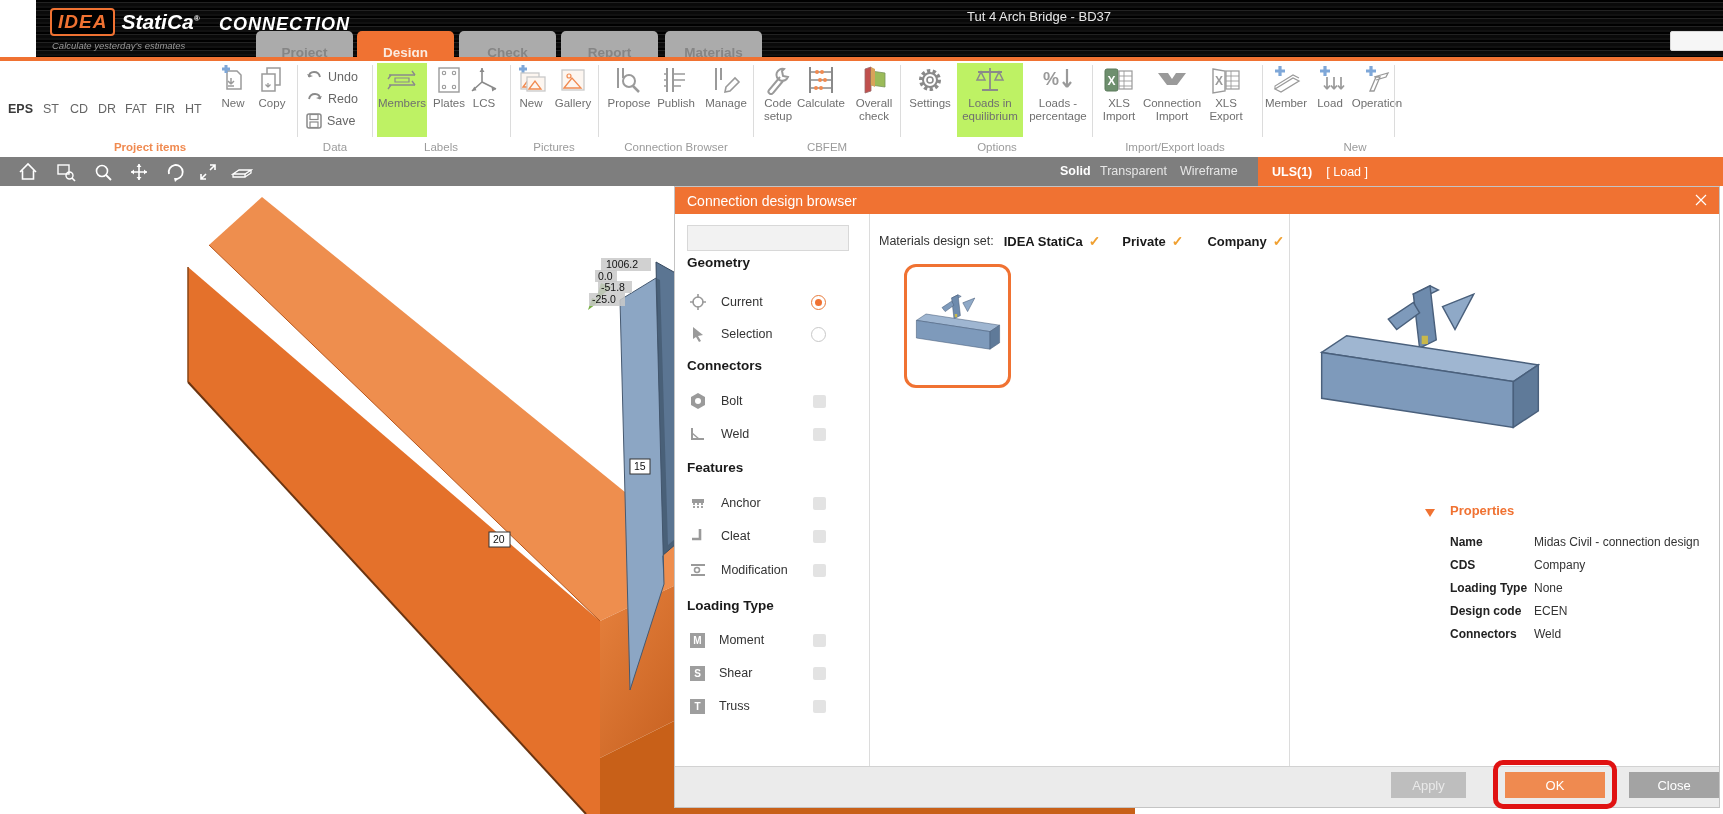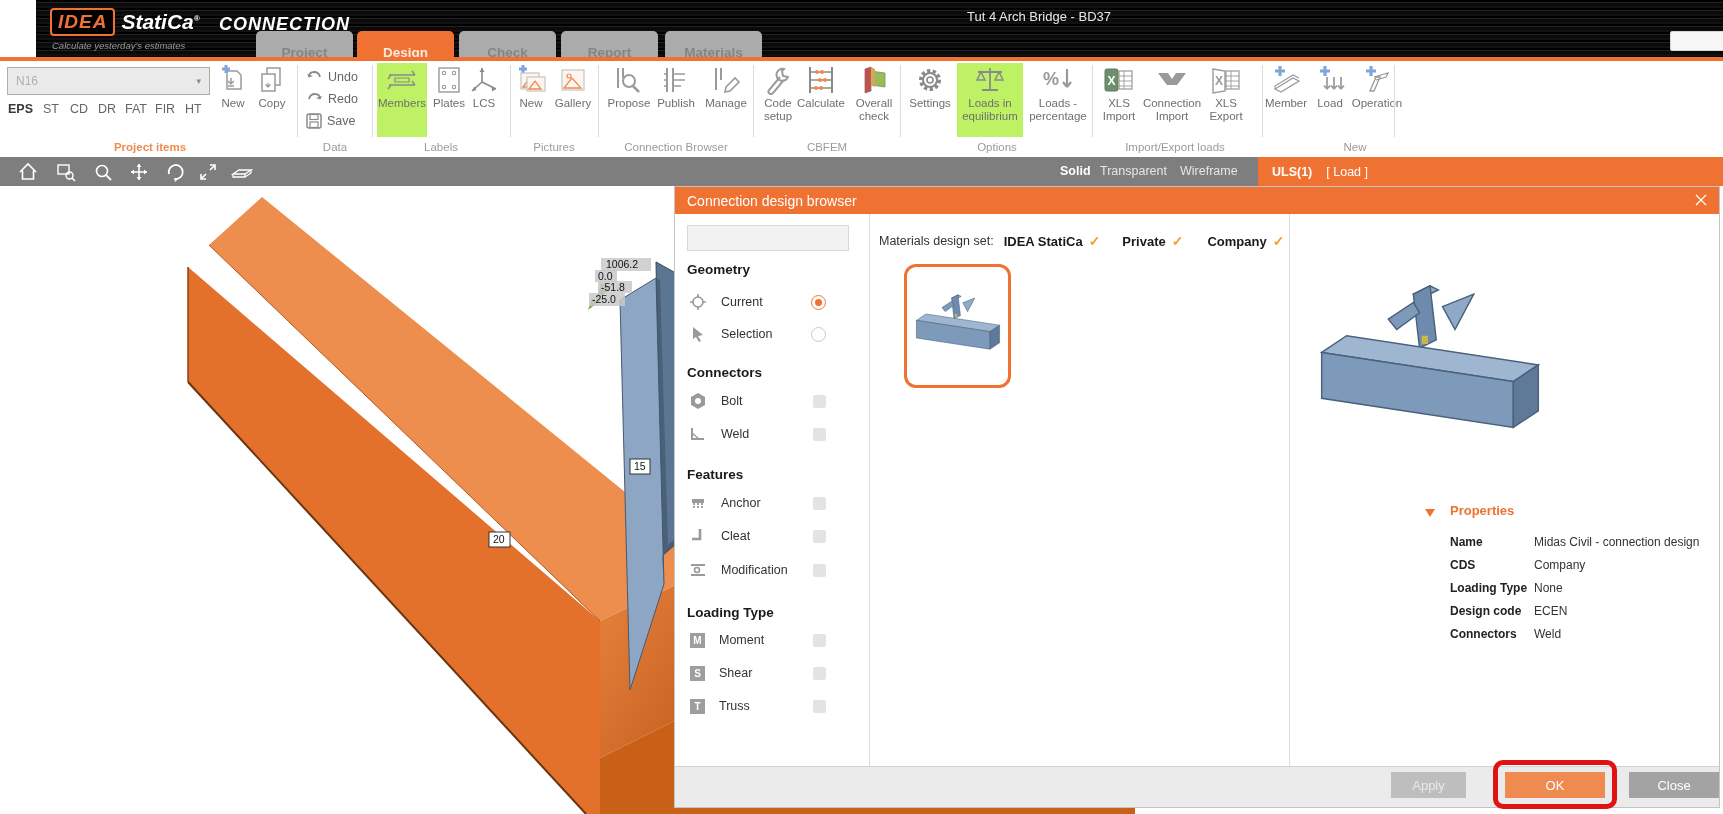--- a/index.html
+++ b/index.html
@@ -55,21 +55,21 @@
 
   
   #dialog { left:674px; top:186px; width:1046px; height:622px; background:#fff; border:1px solid #C4C4C4;
     z-index:5; }
   #dlg-header { left:0; top:0; width:1044px; height:27px; background:#F07232; color:#fff; font-size:14px;
     display:flex; align-items:center; padding-left:12px; }
   #dlg-close { position:absolute; right:10px; top:5px; width:16px; height:16px; }
   .search-box { left:12px; top:38px; width:162px; height:26px; background:#F2F2F2; border:1px solid #D8D8D8;
     display:flex; align-items:center; }
   .search-box input { flex:1; border:none; background:transparent; outline:none; padding:0 6px; font-size:12px; }
-  .fheading { left:12px; font-size:13.5px; font-weight:bold; color:#1a1a1a;margin-top:7px; }
+  .fheading { left:12px; font-size:13.5px; font-weight:bold; color:#1a1a1a; }
   .frow { left:12px; width:150px; height:22px; display:flex; align-items:center; }
   .frow .ficon { width:18px; height:18px; margin-left:2px; }
   .frow .flabel { font-size:12.5px; color:#333; margin-left:14px; }
   .radio { position:absolute; left:124px; width:15px; height:15px; border-radius:50%; border:1px solid #C8C8C8; background:#fff; }
   .radio.sel { border:1px solid #E87B3C; }
   .radio.sel::after { content:""; position:absolute; left:3px; top:3px; width:7px; height:7px; border-radius:50%; background:#F07232; }
   .chk { position:absolute; left:126px; width:13px; height:13px; border-radius:2px; background:#E3E3E3; }
   .lt-ico { width:15px; height:15px; background:#9E9E9E; color:#fff; font-size:10px; font-weight:bold;
     display:flex; align-items:center; justify-content:center; margin-left:3px; }
   .vsep { top:27px; width:1px; height:552px; background:#DCDCDC; }
@@ -162,24 +162,20 @@
   <div class="abs tab" style="left:220px">Project</div>
   <div class="abs tab active" style="left:321px">Design</div>
   <div class="abs tab" style="left:423px">Check</div>
   <div class="abs tab" style="left:525px">Report</div>
   <div class="abs tab" style="left:629px">Materials</div>
 </div>
 <div id="orange-line" class="abs"></div>
 
 <div id="ribbon" class="abs">
 
-  <div class="abs drop">
-    <span>N16</span>
-    <span class="caret">▾</span>
-  </div>
   <span class="abs ptype active" style="left:8px">EPS</span>
   <span class="abs ptype" style="left:43px">ST</span>
   <span class="abs ptype" style="left:70px">CD</span>
   <span class="abs ptype" style="left:98px">DR</span>
   <span class="abs ptype" style="left:125px">FAT</span>
   <span class="abs ptype" style="left:155px">FIR</span>
   <span class="abs ptype" style="left:185px">HT</span>
 
   <div class="abs ritem" style="left:213px;width:40px">
     <svg class="ric" width="30" height="30" viewBox="0 0 30 30">

